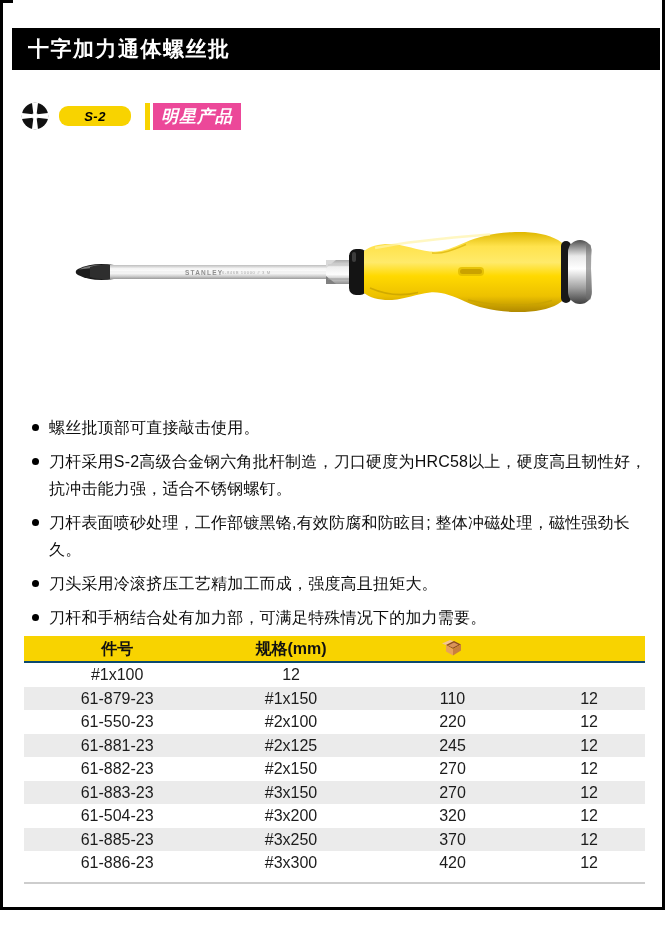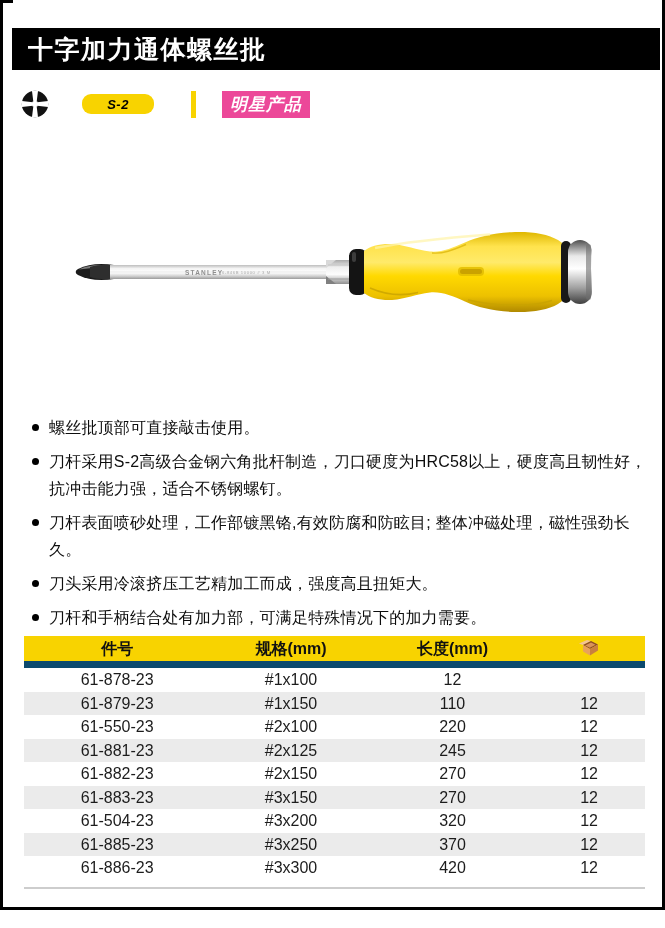--- a/index.html
+++ b/index.html
@@ -8,24 +8,24 @@
     font-family:"Liberation Sans","DejaVu Sans",sans-serif;color:#111;
   }
   
   #page-frame{position:absolute;left:0;top:0;width:665px;height:910px;box-sizing:border-box;
     border-left:3px solid #000;border-right:3px solid #000;border-bottom:3px solid #000;}
   #corner-mark{position:absolute;left:0;top:0;width:13px;height:3px;background:#000;}
 
   
   #header-bar{position:absolute;left:12px;top:28px;width:648px;height:42px;background:#000;
     display:flex;align-items:center;padding-left:16px;box-sizing:border-box;}
-  #header-bar .title{color:#fff;font-size:25px;font-weight:bold;letter-spacing:1.5px;}
-
-  
-  #badges{position:absolute;left:21px;top:89px;height:30px;display:flex;align-items:center;gap:23px;}
+  #header-bar .title{color:#fff;font-size:21px;font-weight:bold;letter-spacing:1.5px;}
+
+  
+  #badges{position:absolute;left:21px;top:101px;height:30px;display:flex;align-items:center;}
   .phillips-wrap{width:28px;height:28px;margin-right:10px;}
   .s2-badge{width:72px;height:20px;border-radius:9px;background:#f8d300;
     display:flex;align-items:center;justify-content:center;
     font-size:13px;font-weight:bold;font-style:italic;color:#000;margin-right:14px;letter-spacing:.5px;}
   .star-stripe{width:5px;height:27px;background:#f8d300;margin-right:3px;}
   .star-badge{min-width:88px;height:27px;background:#ec4899;color:#fff;
     display:flex;align-items:center;justify-content:center;
     font-size:17px;font-weight:bold;font-style:italic;letter-spacing:1px;padding:0 8px;box-sizing:border-box;}
 
   
@@ -34,21 +34,21 @@
   
   #features{position:absolute;left:24px;top:407px;width:624px;list-style:none;margin:7px;padding:0;}
   #features li{position:relative;padding-left:18px;font-size:16px;line-height:27px;
     margin-bottom:7px;white-space:pre-wrap;letter-spacing:.2px;color:#0d0d0d;}
   #features li::before{content:"";position:absolute;left:1px;top:10px;width:7px;height:7px;
     border-radius:50%;background:#000;}
 
   
   #spec-table{position:absolute;left:24px;top:636px;width:621px;}
   .thead{display:grid;grid-template-columns:30% 26% 26% 18%;height:25px;line-height:25px;
-    background:#f8d300;border-bottom:7px solid #0c4a6e;font-weight:bold;font-size:16px;text-align:center;}
+    background:#f8d300;border-bottom:2px solid #0c4a6e;font-weight:bold;font-size:16px;text-align:center;}
   .thead .th{overflow:hidden;}
   .thead .th-icon{display:flex;align-items:center;justify-content:center;}
   .trow{display:grid;grid-template-columns:30% 26% 26% 18%;height:23.5px;line-height:23.5px;
     font-size:16px;text-align:center;background:#fff;color:#1c1c1c;}
   .trow.alt{background:#ebebeb;}
   #table-endrule{margin-top:7px;border-top:2px solid #cdcdcd;height:0;}
 </style>
 </head>
 <body>
 
@@ -172,33 +172,31 @@
     <li>刀杆表面喷砂处理，工作部镀黑铬,有效防腐和防眩目; 整体冲磁处理，磁性强劲长久。</li>
     <li class="alt">刀头采用冷滚挤压工艺精加工而成，强度高且扭矩大。</li>
     <li>刀杆和手柄结合处有加力部，可满足特殊情况下的加力需要。</li>
     <li class="alt">手柄采用可防油的高级TPR+PP材料，耐油、抗有机溶剂，且手感舒适。</li>
 </ul>
 
 <div id="spec-table">
   <div class="thead">
     <span class="th">件号</span>
     <span class="th">规格(mm)</span>
-    <span class="th">长度(mm)</span>
     <span class="th th-icon">
       <svg width="22" height="17" viewBox="0 0 22 17">
         <polygon points="5,5 13,1 9,0 1,3.5" fill="#f3c495"></polygon>
         <polygon points="5,5 13,1 20,4.5 12,9" fill="#8a4b26"></polygon>
         <polygon points="7,5.5 13,2.5 17.5,4.8 11.8,7.8" fill="#d9935a"></polygon>
         <polygon points="5,5 12,9 12,15.5 5,11.5" fill="#e8a25a"></polygon>
         <polygon points="12,9 20,4.5 20,10.5 12,15.5" fill="#c97f3f"></polygon>
       </svg>
     </span>
   </div>
   <div class="trow">
-      <span>61-878-23</span>
       <span>#1x100</span>
       <span>12</span>
     </div>
     <div class="trow alt">
       <span>61-879-23</span>
       <span>#1x150</span>
       <span>110</span>
       <span>12</span>
     </div>
     <div class="trow">

